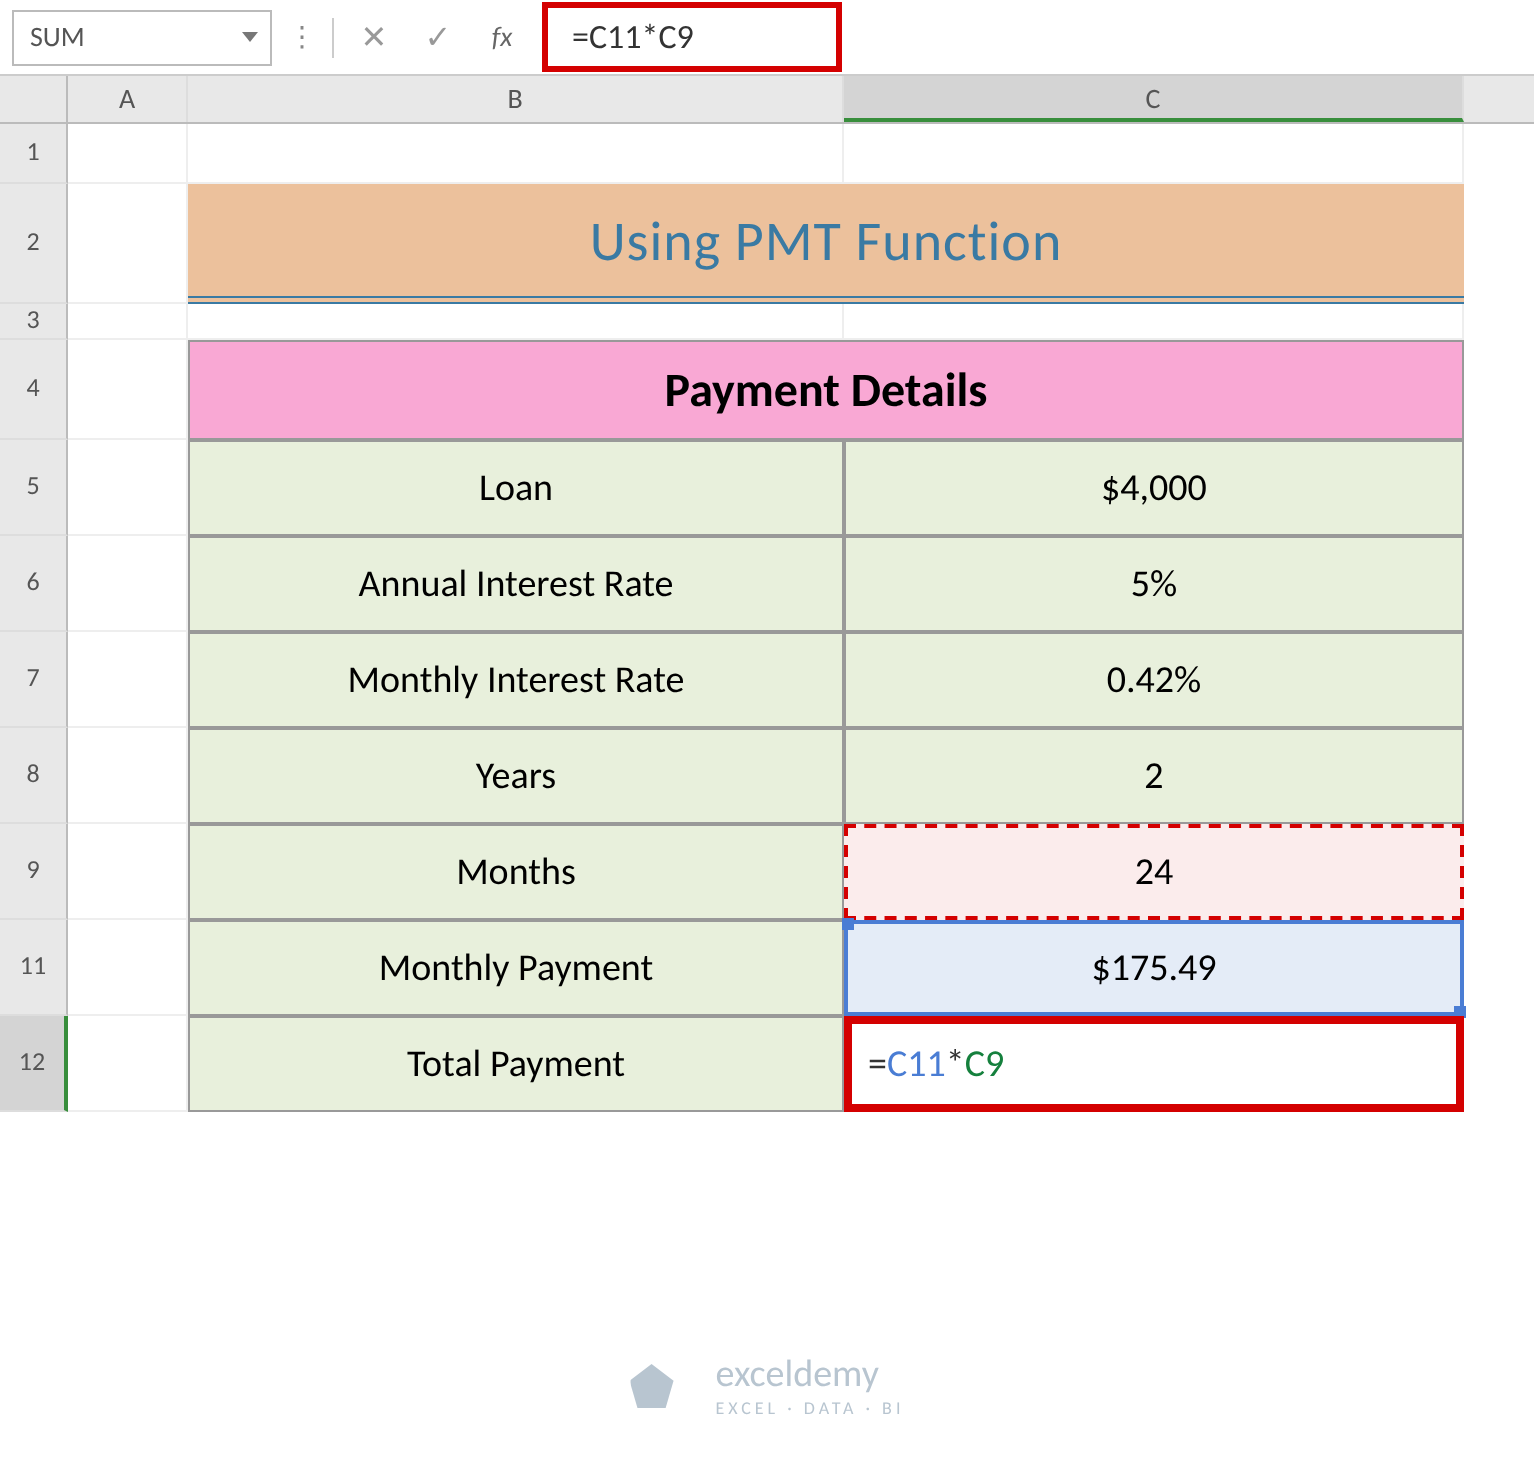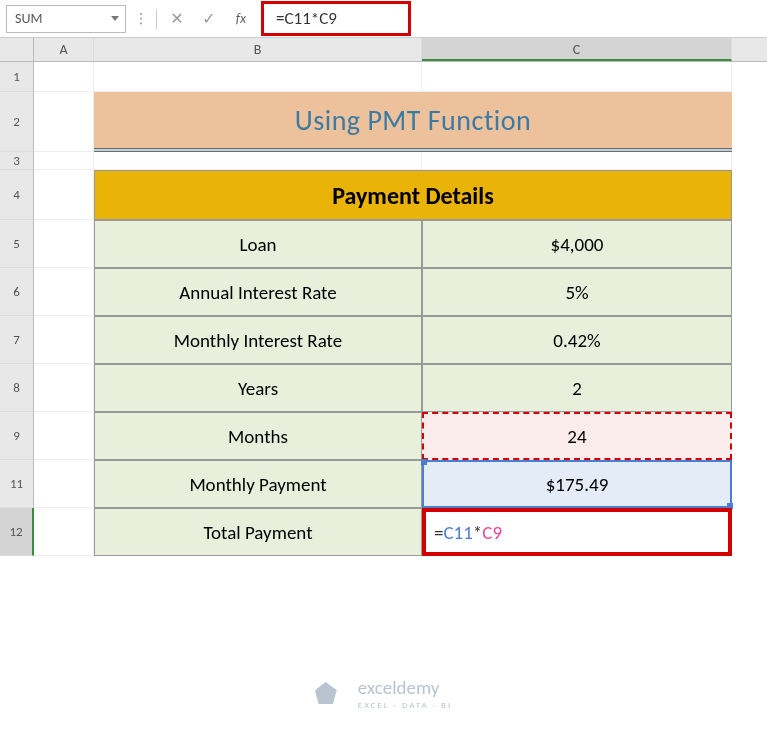--- a/index.html
+++ b/index.html
@@ -1,19 +1,19 @@
 <!DOCTYPE html>
 <html><head>
   <meta charset="utf-8">
   <style>
     * { box-sizing: border-box; margin: 0; padding: 0; }
     body { font-family: Calibri, Arial, sans-serif; background: #fff; width: 767px; height: 736px; position: relative; overflow: hidden; }
     
     .formula-bar { display: flex; align-items: center; height: 38px; border-bottom: 1px solid #ccc; background: #fff; padding: 2px 6px; gap: 8px; }
-    .name-box { width: 120px; height: 28px; border: 1px solid #bbb; background: #fff; display: flex; align-items: center; padding: 0 8px; font-size: 14px; color: #555; position: relative; }
+    .name-box { width: 130px; height: 28px; border: 1px solid #bbb; background: #fff; display: flex; align-items: center; padding: 0 8px; font-size: 14px; color: #555; position: relative; }
     .name-box::after { content: ''; position: absolute; right: 6px; border-left: 4px solid transparent; border-right: 4px solid transparent; border-top: 5px solid #777; }
     .fb-divider { width: 1px; height: 20px; background: #ccc; }
     .fb-dots { color: #888; font-size: 14px; }
     .fb-icon { width: 24px; height: 24px; display: flex; align-items: center; justify-content: center; color: #999; font-size: 16px; }
     .fb-fx { font-style: italic; font-size: 14px; color: #666; }
     .fb-formula { border: 3px solid #d40000; padding: 4px 12px; font-size: 17px; color: #333; min-width: 150px; }
     
     .grid-area { position: relative; }
     .col-headers { display: flex; height: 24px; background: #e8e8e8; border-bottom: 1px solid #bbb; }
     .corner { width: 34px; border-right: 1px solid #bbb; }
@@ -31,35 +31,35 @@
     .r1 { height: 30px; }
     .r2 { height: 60px; }
     .r3 { height: 18px; }
     .r4 { height: 50px; }
     .r5, .r6, .r7, .r8, .r9 { height: 48px; }
     .r10 { height: 36px; }
     .r11, .r12 { height: 48px; }
     
     .title-cell { background: #ecc19c; color: #3a7aa3; font-size: 28px; font-weight: 500; border: none; border-bottom: 4px double #3a7aa3; letter-spacing: 0.5px; }
     
-    .header-cell { background: #eab308; font-size: 24px; font-weight: bold; color: #000; border: 1px solid #999; }
+    .header-cell { background: #f9a8d4; font-size: 24px; font-weight: bold; color: #000; border: 1px solid #999; }
     .data-label { background: #e8f0dc; font-size: 19px; color: #000; border: 1px solid #999; text-align: center; }
     .data-value { background: #e8f0dc; font-size: 19px; color: #000; border: 1px solid #999; text-align: center; }
     
     .dashed-red { border: 2px dashed #d40000 !important; background: #fbecec !important; text-align: right; }
     .solid-blue { border: 2px solid #4a7dd4 !important; background: #e4ecf7 !important; }
     .solid-blue::before, .solid-blue::after { content: ''; position: absolute; width: 6px; height: 6px; background: #4a7dd4; }
     .solid-blue::before { top: -3px; left: -3px; } 
     .solid-blue::after { bottom: -3px; right: -3px; }
     .red-box { border: 4px solid #d40000 !important; background: #fff !important; justify-content: flex-start; padding-left: 8px; }
     .formula-text { font-size: 19px; }
     .formula-text .eq { color: #333; }
     .formula-text .ref-blue { color: #4a7dd4; }
     .formula-text .op { color: #333; }
-    .formula-text .ref-red { color: #ec4899; }
+    .formula-text .ref-red { color: #15803d; }
     
     .watermark { position: absolute; bottom: 26px; left: 50%; transform: translateX(-50%); display: flex; align-items: center; gap: 21px; color: #b8c5d0; font-size: 19px; }
     .watermark-icon { width: 22px; height: 22px; background: #b8c5d0; clip-path: polygon(50% 0%, 100% 38%, 82% 100%, 18% 100%, 0% 38%); position: relative; }
     .watermark-sub { font-size: 9px; color: #b8c5d0; letter-spacing: 2px; }
   </style>
 </head>
 <body>
 
 <div class="formula-bar">
   <div class="name-box">SUM</div>

